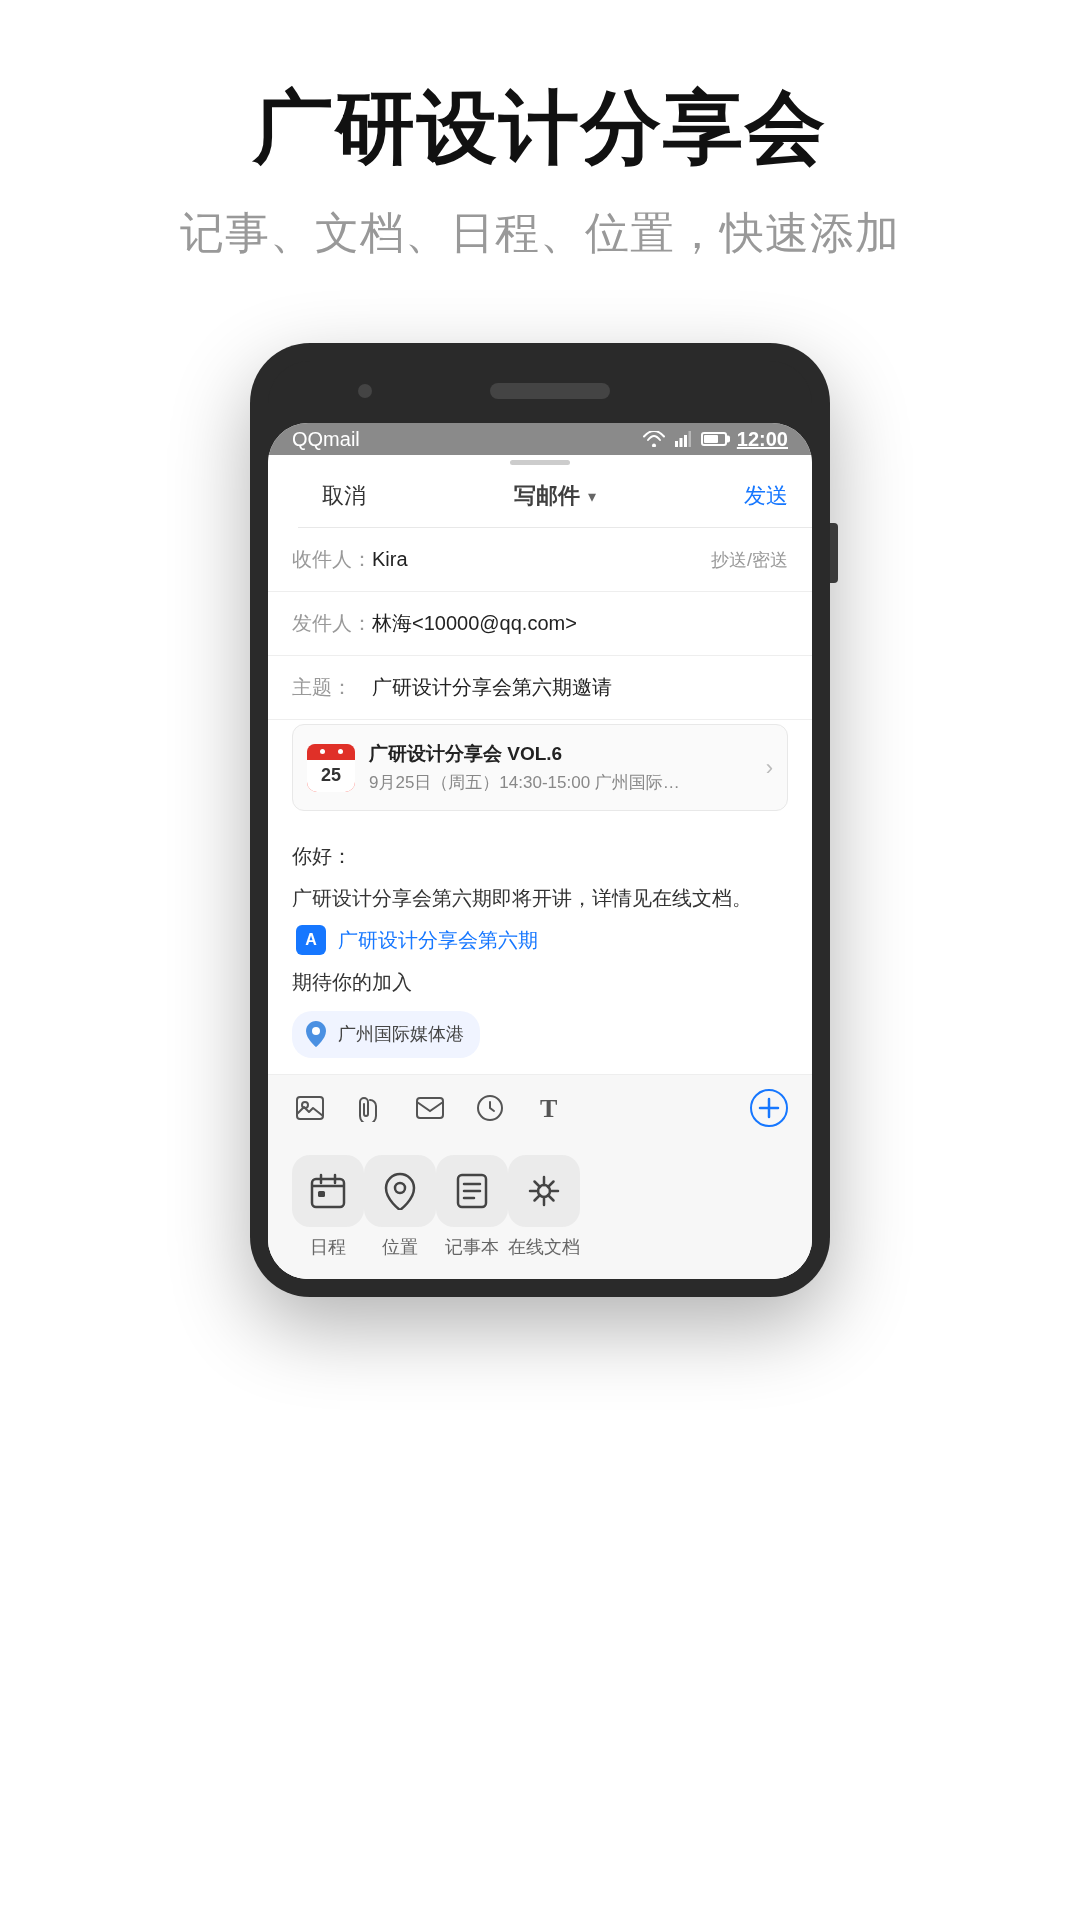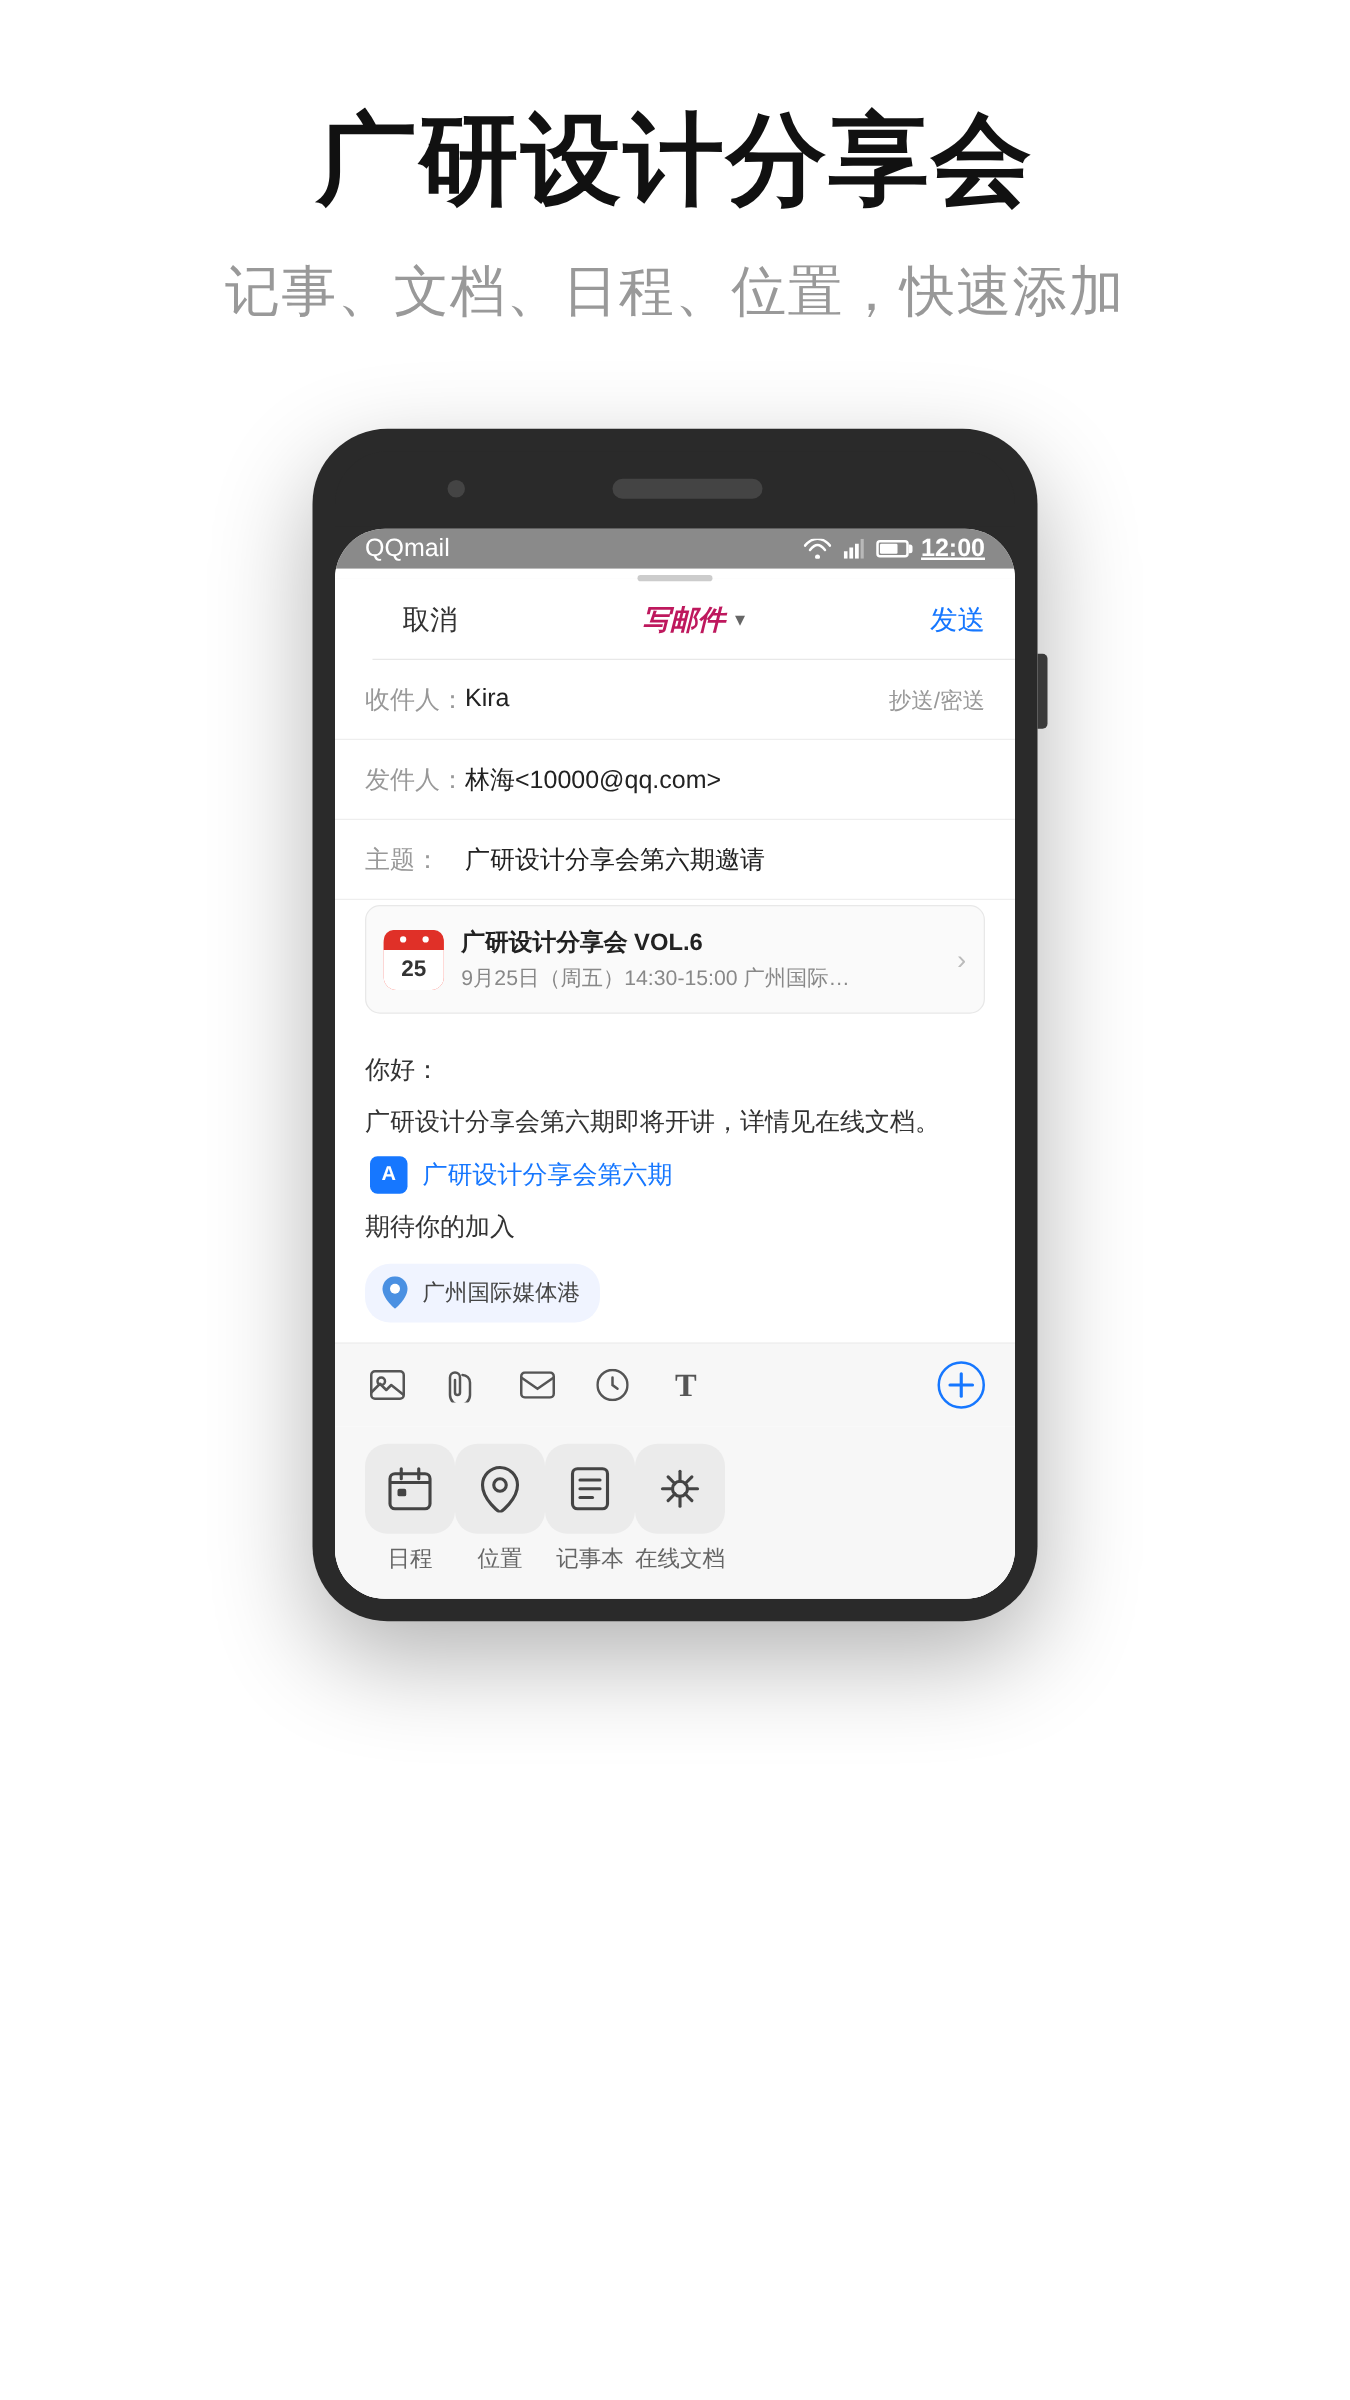--- a/index.html
+++ b/index.html
@@ -179,22 +179,21 @@
       color: #333333;
     }
     .compose-nav .title-area {
       display: flex;
       align-items: center;
       gap: 8px;
     }
     .compose-nav .compose-title {
       font-size: 22px;
       font-weight: 600;
-      color: #be185d;
-      font-style: italic;
+      color: #404040;
     }
     .compose-nav .dropdown-arrow {
       font-size: 16px;
       color: #666666;
     }
     .compose-nav .send-btn {
       font-size: 22px;
       color: #1677ff;
       font-weight: 500;
     }

